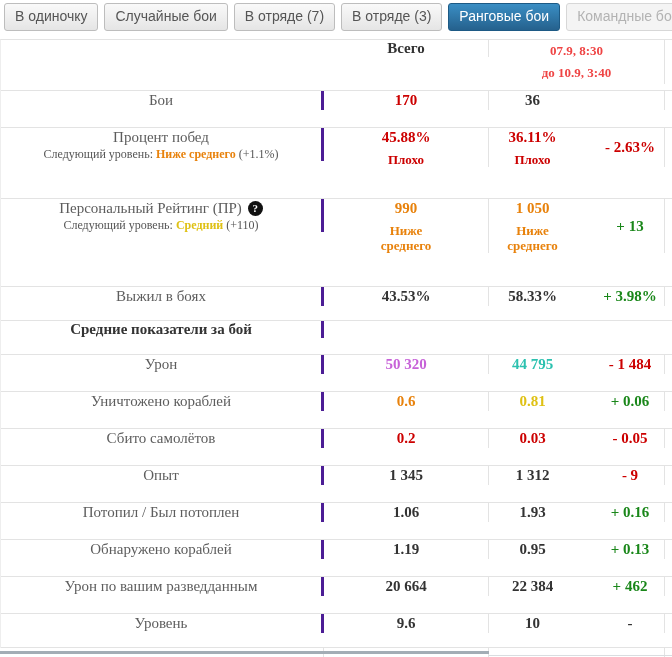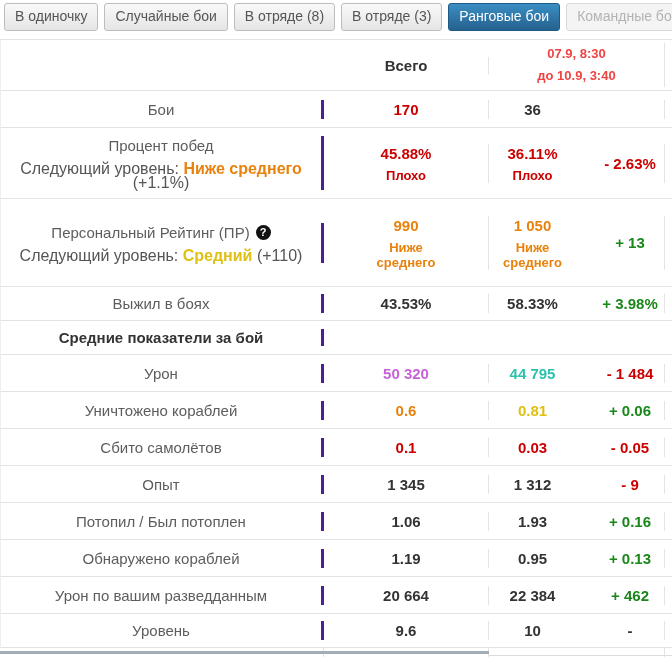--- a/index.html
+++ b/index.html
@@ -14,40 +14,40 @@
     border-radius:3px; background:linear-gradient(#f9f9f9,#e5e5e5);
     cursor:pointer; flex:0 0 auto; line-height:17px;
   }
   .tab.active {
     background:linear-gradient(#3a8ec4,#25618d); border-color:#1d5a85; color:#fff;
   }
   .tab.disabled { color:#b3b3b3; border-color:#d7d7d7; background:#f4f4f4; cursor:default; }
 
   
   .stats-table { margin-top:8px; border-top:1px solid #e3e3e3; border-left:1px solid #eee; width:672px; }
-  .row { display:flex; border-bottom:1px solid #e3e3e3; min-height:37px; align-items:center; background:#fff; }
+  .row { display:flex; border-bottom:1px solid #e3e3e3; min-height:37px; align-items:flex-start; background:#fff;font-family:Liberation Serif, serif; }
   .row-header        { min-height:51px; }
   .row-win-rate      { min-height:71px; }
   .row-personal-rating { min-height:88px; }
   .row-survived, .row-tier, .row-avg-section { min-height:34px; }
 
   .cell { display:flex; flex-direction:column; justify-content:center; align-items:center; }
   .label-cell  { width:323px; border-right:3px solid #4c1d95; }
   .total-cell  { width:165px; border-right:1px solid #e3e3e3; }
   .period-cell { width:176px; border-right:1px solid #e3e3e3; flex-direction:row; padding:0; }
   .rest-cell   { flex:1; border-right:none; align-items:flex-start; }
   .section-wide { width:348px; }
 
   .p-value { flex:1; display:flex; flex-direction:column; justify-content:center; align-items:center; }
   .p-diff  { width:88px; display:flex; justify-content:center; align-items:center; }
   .p-full  { flex:1; display:flex; flex-direction:column; justify-content:center; align-items:center; }
 
   .label-main { font-size:15px; color:#5d5d5d; text-align:center; line-height:19px;
                 display:flex; align-items:center; gap:6px; }
-  .sub-line { font-size:16px; color:#555; margin-top:7px; text-align:center; line-height:14px; }
+  .sub-line { font-size:12px; color:#555; text-align:center; line-height:14px; }
   .sub-line .sub-colored { font-weight:bold; }
 
   .section-title { font-size:15px; font-weight:bold; color:#333; }
 
   .val  { font-size:15px; font-weight:bold; line-height:19px; text-align:center; }
   .note { font-size:13px; font-weight:bold; margin-top:5px; line-height:15px; text-align:center; max-width:86px; }
   .diff { font-size:15px; font-weight:bold;margin-left:20px; }
 
   .hdr-total { font-size:15px; font-weight:bold; color:#333; }
   .hdr-period { font-size:13px; font-weight:bold; color:#ef4444; line-height:22px; text-align:center; }
@@ -72,21 +72,21 @@
   .bottom-faint { position:absolute; left:489px; top:655px; width:183px; height:1px; background:#d9dde0; }
   .vcont { position:absolute; width:1px; height:10px; top:647px; background:#e3e3e3; }
   .vcont-1 { left:323px; } .vcont-2 { left:488px; } .vcont-3 { left:664px; }
 </style>
 </head>
 <body>
 
 <div class="tab-bar">
     <div class="tab normal">В одиночку</div>
     <div class="tab normal">Случайные бои</div>
-    <div class="tab normal">В отряде (8)</div>
+    <div class="tab normal">В отряде (7)</div>
     <div class="tab normal">В отряде (3)</div>
     <div class="tab active">Ранговые бои</div>
     <div class="tab disabled">Командные бои</div>
   </div>
 
 <div class="stats-table">
   <div class="row row-header">
     <div class="cell label-cell"></div>
     <div class="cell total-cell">
       <span class="hdr-total">Всего</span>
@@ -225,21 +225,21 @@
         </div>
         <div class="cell rest-cell"></div>
       </div>
       <div class="row row-planes-destroyed">
         <div class="cell label-cell">
           <div class="label-main">
             <span>Сбито самолётов</span>
           </div>
         </div>
         <div class="cell total-cell">
-          <div class="val c-red">0.1</div>
+          <div class="val c-red">0.2</div>
         </div>
         <div class="cell period-cell">
           <div class="p-value">
             <div class="val c-red">0.03</div>
           </div>
           <div class="p-diff">
             <div class="diff c-red">- 0.05</div>
           </div>
         </div>
         <div class="cell rest-cell"></div>

